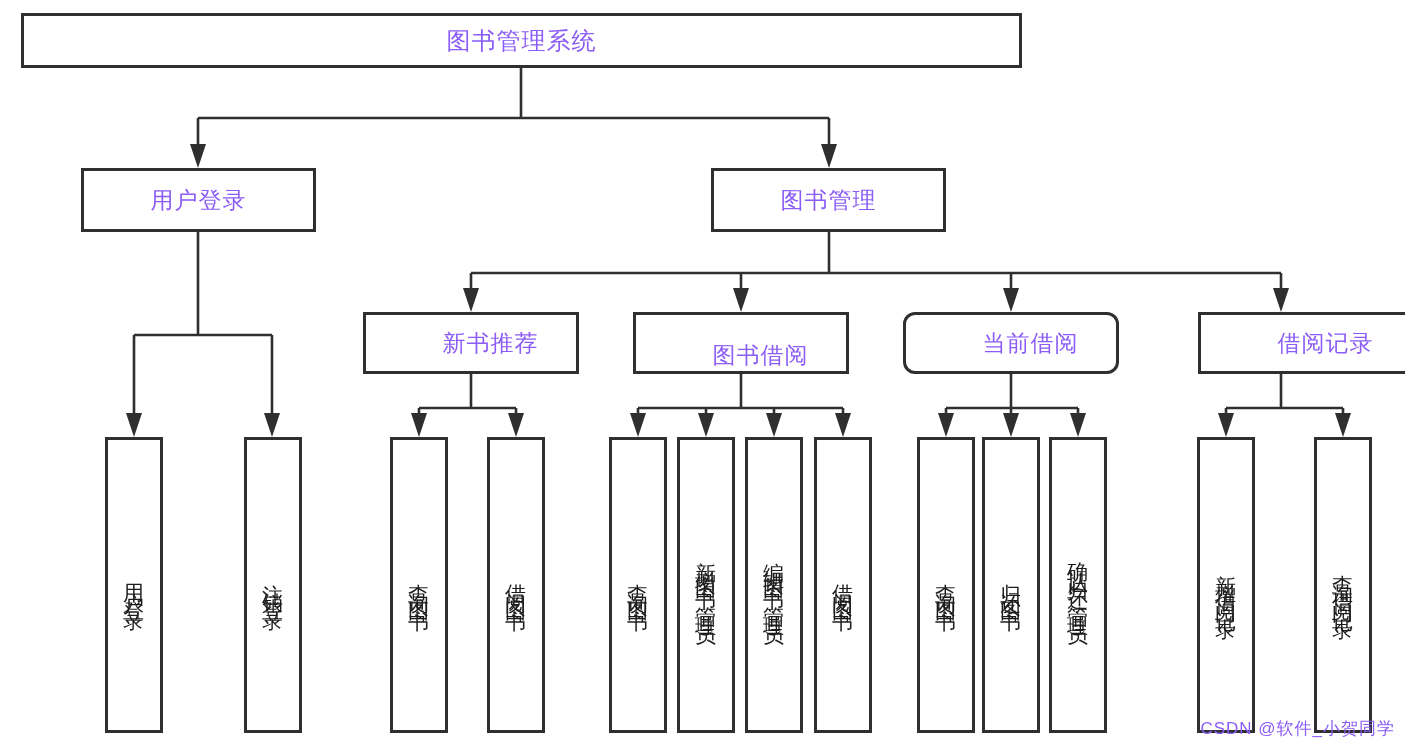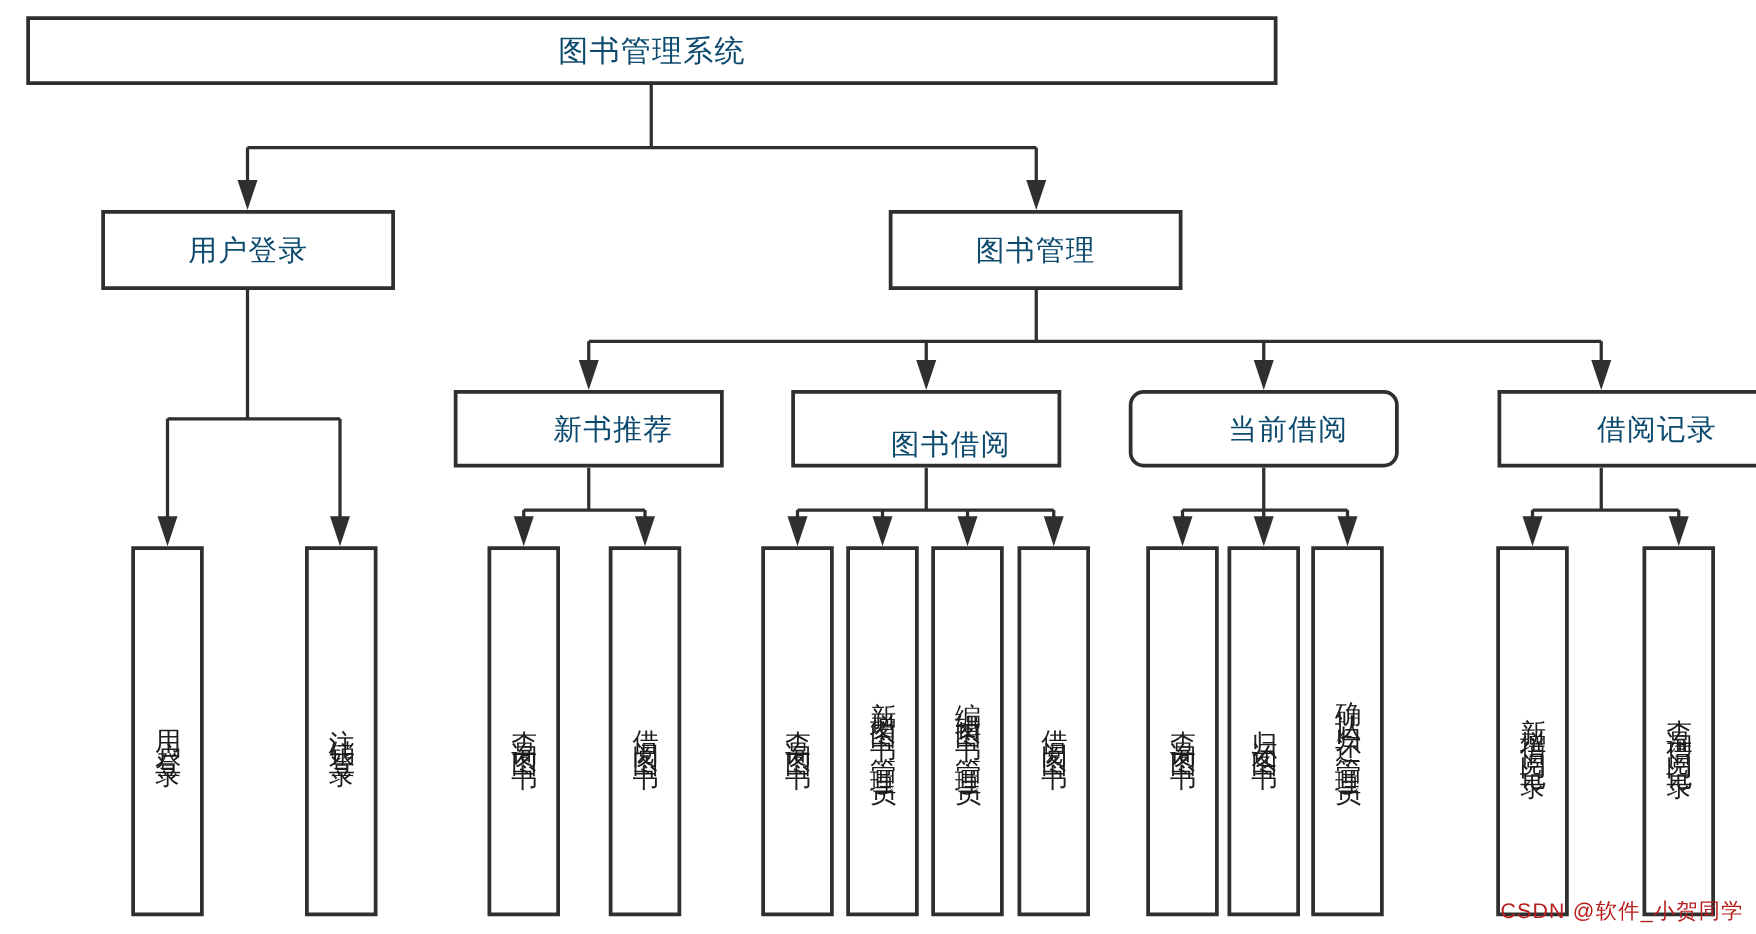--- a/index.html
+++ b/index.html
@@ -19,21 +19,21 @@
   }
   .hbox {
     position:absolute;
     box-sizing:border-box;
     border:3px solid #2f2f2f;
     background:#ffffff;
     display:flex;
     align-items:center;
     justify-content:center;
     font-size:23px;
-    color:#0c4a6e;
+    color:#8b5cf6;
     letter-spacing:1px;
     white-space:nowrap;
   }
   .root {
     left:21px; top:13px;
     width:1001px; height:55px;
     font-size:24px;
   }
   .lvl2 { top:168px; width:235px; height:64px; }
   .lvl3 { top:312px; width:216px; height:62px;padding-left:39px; }
@@ -56,21 +56,21 @@
     line-height:1;
     letter-spacing:9px;
     color:#1c1c1c;
     white-space:nowrap;
   }
   .watermark {
     position:absolute;
     right:10px;
     bottom:7px;
     font-size:17px;
-    color:#b91c1c;
+    color:#8b5cf6;
     letter-spacing:1px;
     z-index:5;
     white-space:nowrap;
   }
 </style>
 </head>
 <body>
 
 <div class="stage">
 

